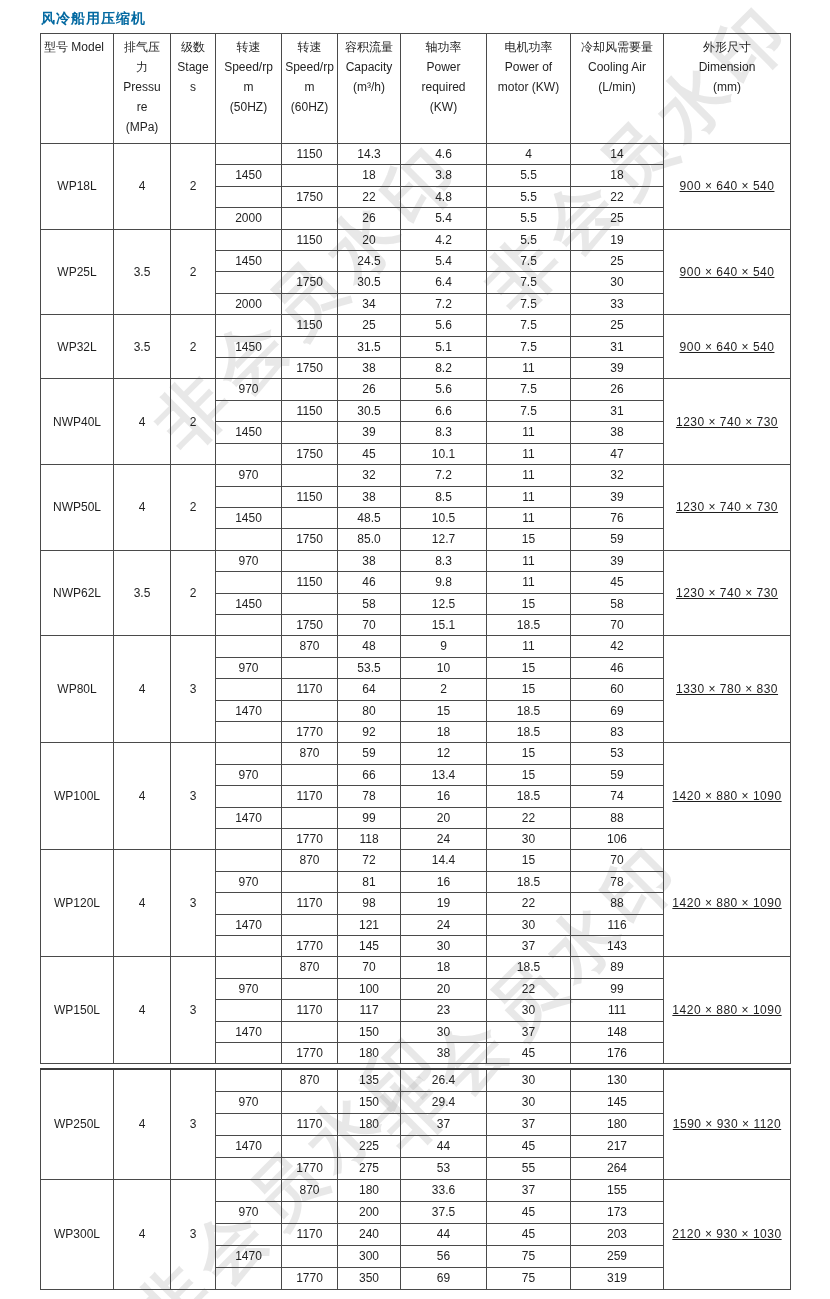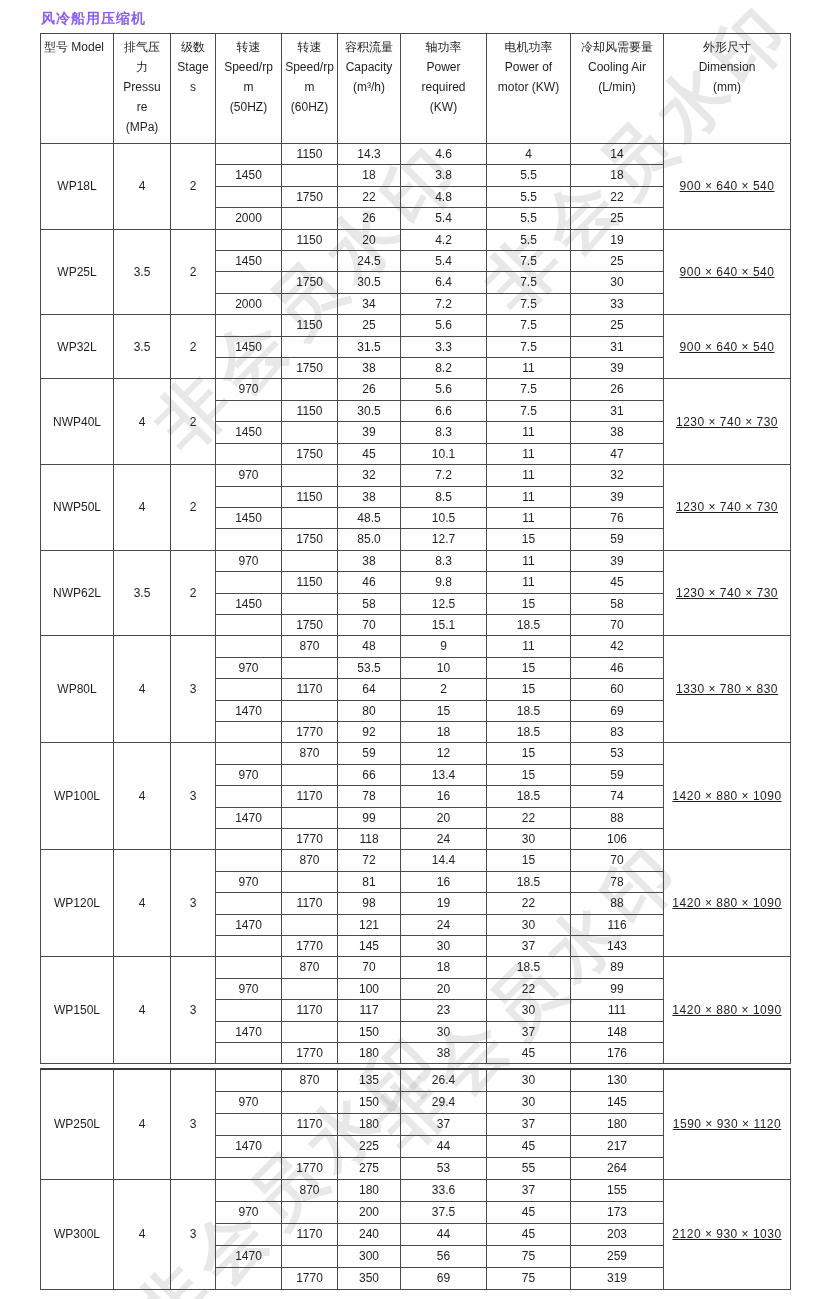--- a/index.html
+++ b/index.html
@@ -5,21 +5,21 @@
   html,body{margin:0;padding:0;}
   body{
     width:830px;height:1299px;
     background:#ffffff;
     font-family:"Liberation Sans","DejaVu Sans",sans-serif;
     position:relative;overflow:hidden;
     color:#1f1f1f;
   }
   .title{
     position:absolute;left:41px;top:10px;
-    font-size:14px;font-weight:bold;color:#8b5cf6;
+    font-size:14px;font-weight:bold;color:#0369a1;
     letter-spacing:1px;
   }
   .wm{
     position:absolute;
     font-size:70px;font-weight:bold;
     color:rgba(150,150,150,0.22);
     transform:rotate(-45deg);
     transform-origin:center center;
     white-space:nowrap;
     letter-spacing:10px;
@@ -216,21 +216,21 @@
         <td>25</td>
         <td>5.6</td>
         <td>7.5</td>
         <td>25</td>
         <td rowspan="3" class="c-dim">900 × 640 × 540</td>
       </tr>
       <tr>
         <td>1450</td>
         <td></td>
         <td>31.5</td>
-        <td>3.3</td>
+        <td>5.1</td>
         <td>7.5</td>
         <td>31</td>
       </tr>
       <tr>
         <td></td>
         <td>1750</td>
         <td>38</td>
         <td>8.2</td>
         <td>11</td>
         <td>39</td>

